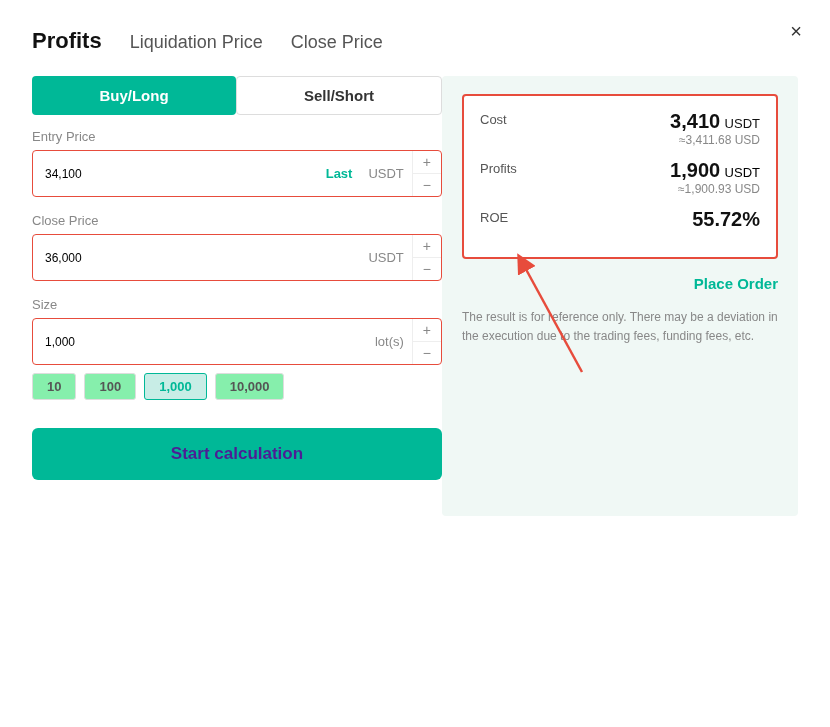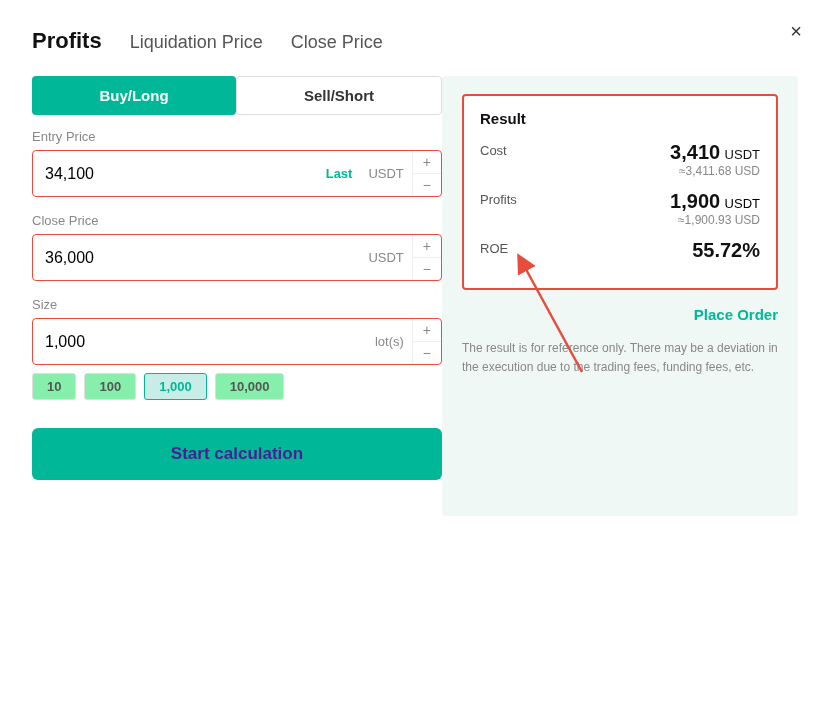--- a/index.html
+++ b/index.html
@@ -150,21 +150,21 @@
       align-items: center;
       border: 1.5px solid #e74c3c;
       border-radius: 4px;
       margin-bottom: 16px;
       background: #fff;
     }
     .input-field {
       flex: 1;
       border: none;
       outline: none;
-      font-size: 16px;
+      font-size: 12px;
       padding: 10px 12px;
       background: transparent;
     }
     .input-unit {
       font-size: 13px;
       color: #888;
       padding: 0 8px;
     }
     .input-unit.green {
       color: #00b897;
@@ -351,21 +351,20 @@
         <button class="preset-btn">10,000</button>
       </div>
 
       
       <button class="calc-btn">Start calculation</button>
     </div>
 
     <div class="right-panel">
 
       <div class="result-box">
-        <div class="result-title">Result</div>
 
         <div class="result-row">
           <span class="result-key">Cost</span>
           <div class="result-val">
             <div><span class="result-primary">3,410</span> <span class="result-primary" style="font-size:13px;font-weight:400;">USDT</span></div>
             <div class="result-secondary">≈3,411.68 USD</div>
           </div>
         </div>
 
         <div class="result-row">

